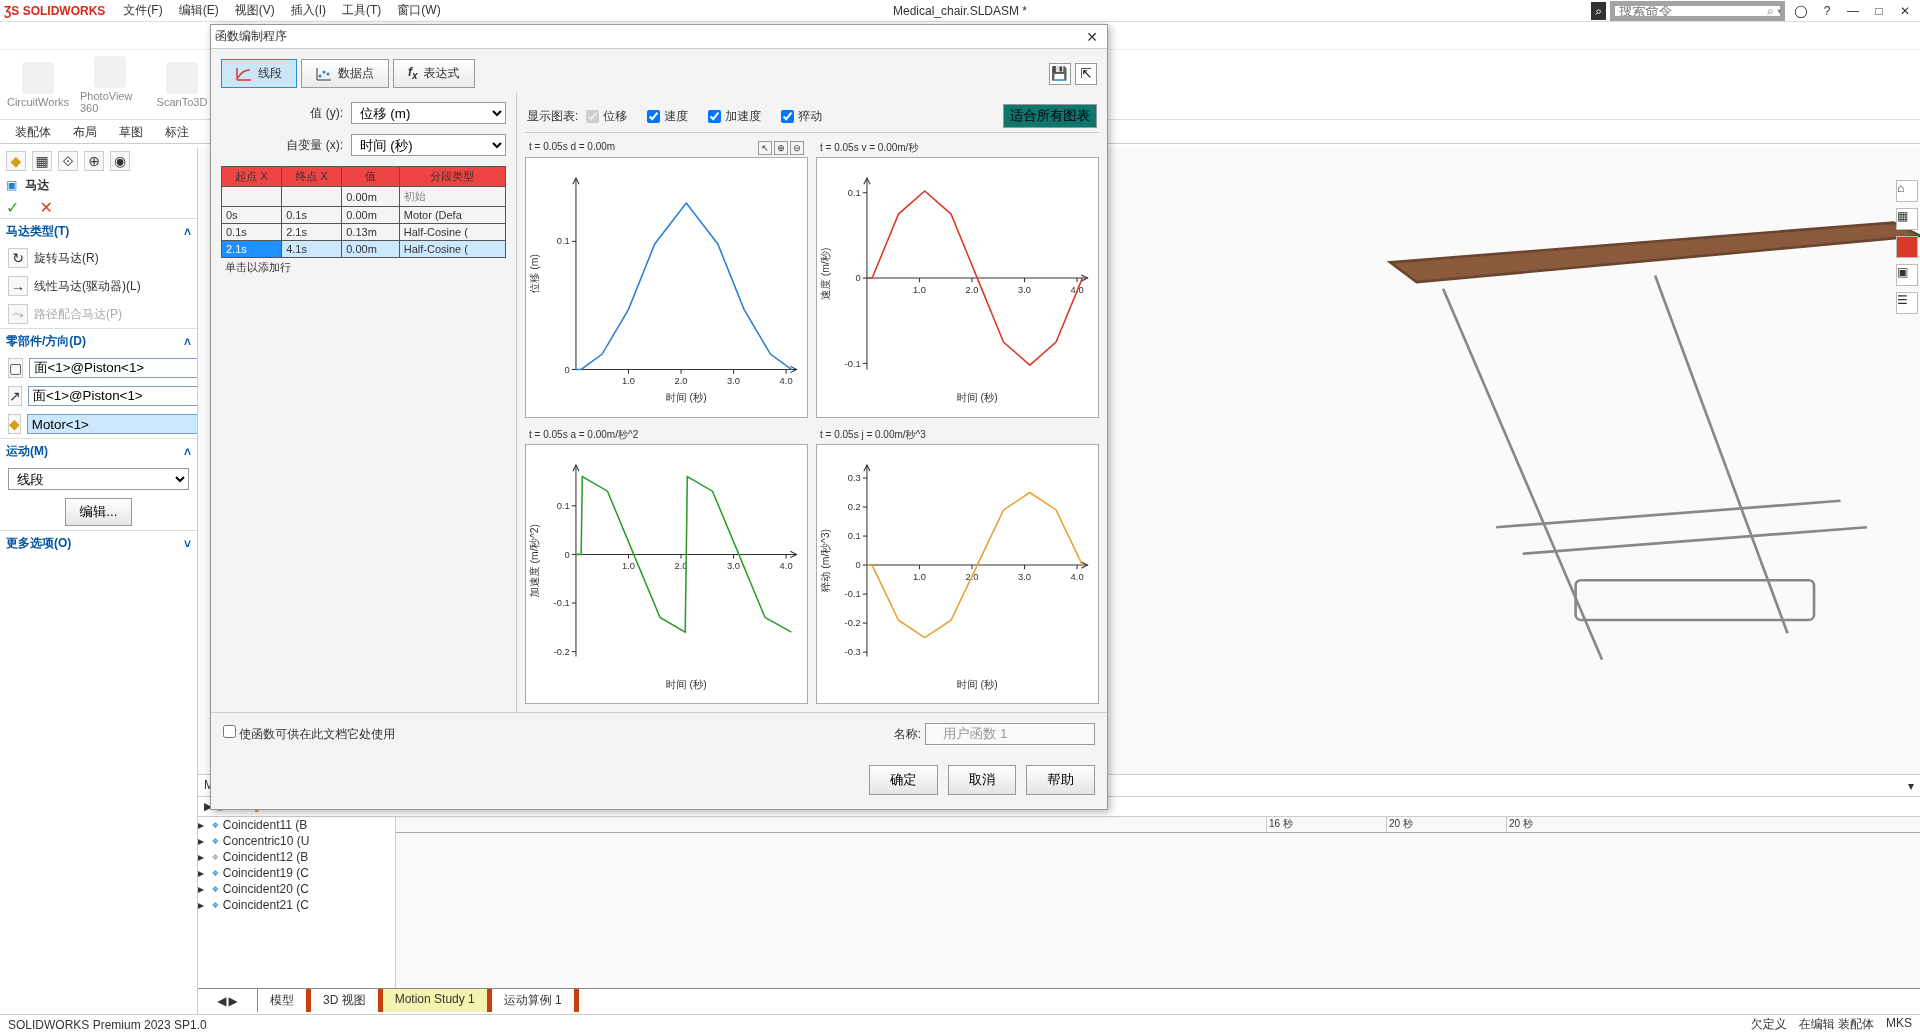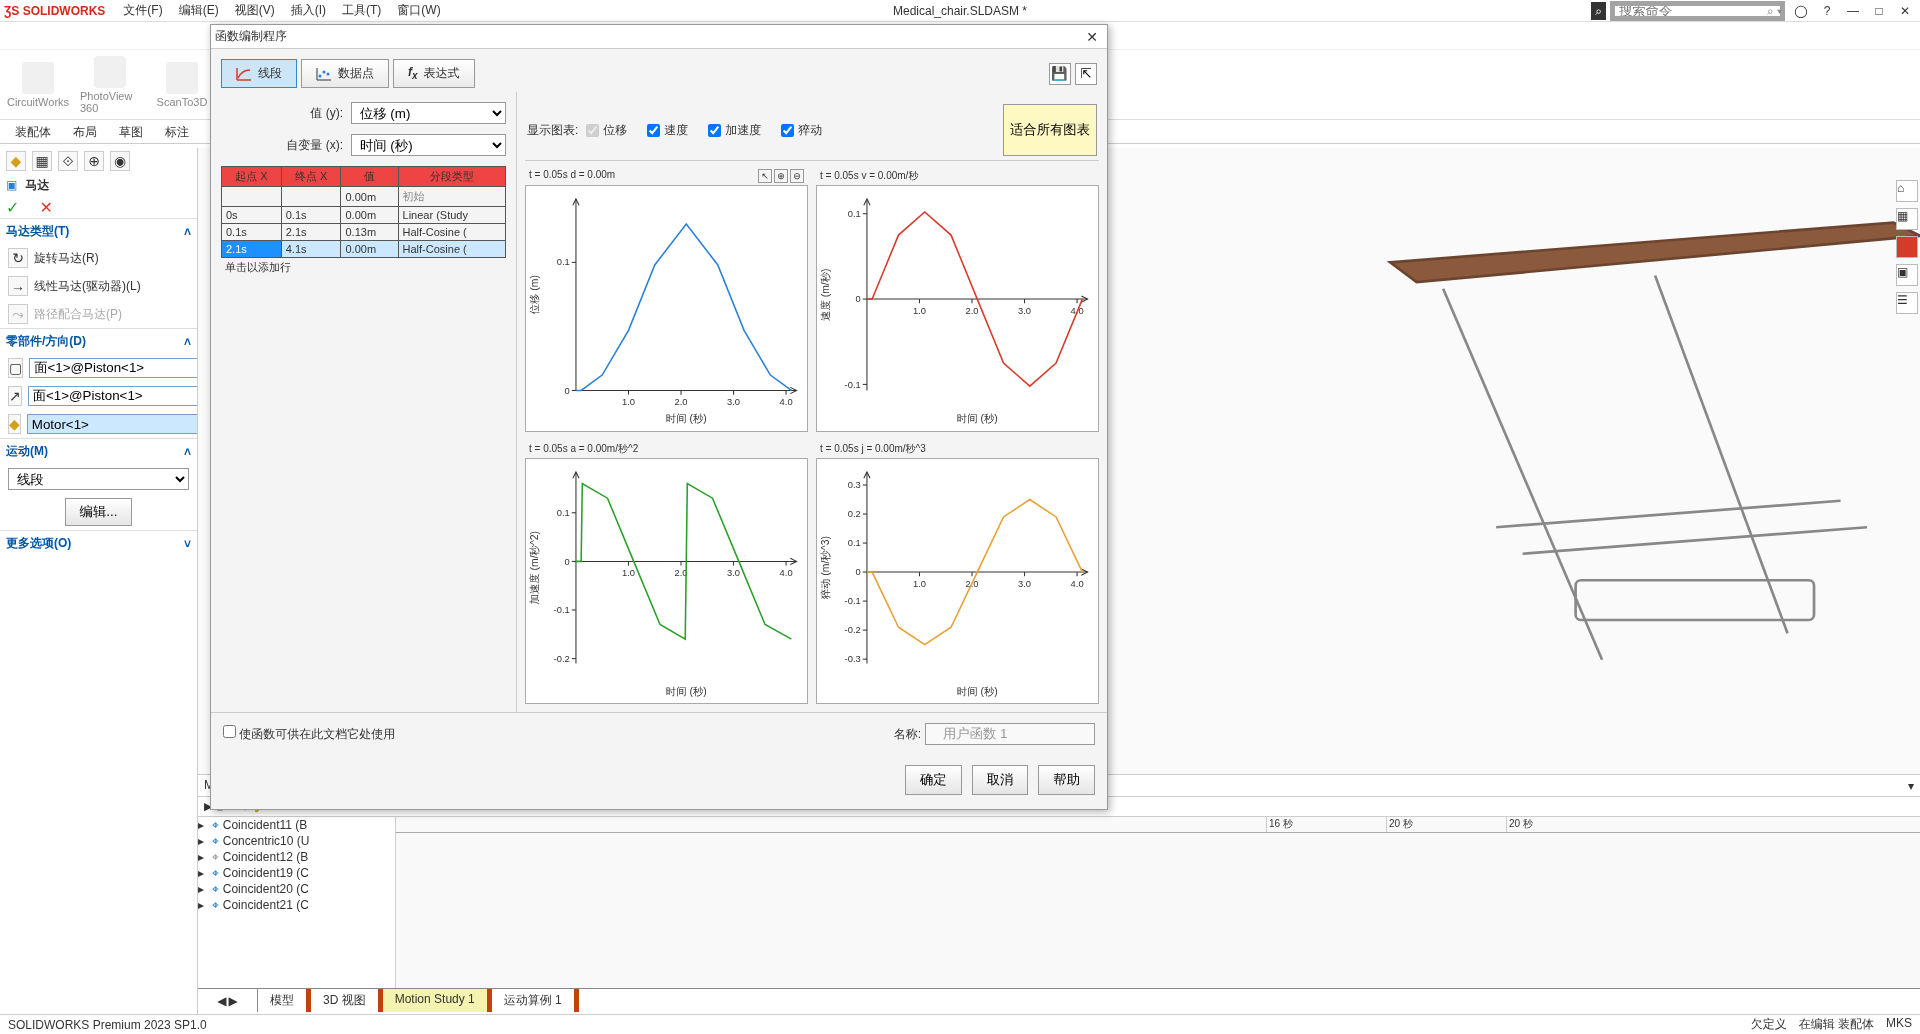--- a/index.html
+++ b/index.html
@@ -50,34 +50,34 @@
 .segment-table th, .segment-table td { border: 1px solid #555; padding: 2px 4px; text-align: left; height: 16px; }
 .segment-table th { background: #ef4444; font-weight: normal; text-align: center; }
 .segment-table td.type-col { color: #888; }
 .segment-table tr.selected td { background: #cce8ff; }
 .segment-table tr.selected td.first-sel { background: #1e90ff; color: #fff; }
 .add-row-hint { font-size: 11px; padding: 2px 4px; }
 
 .dlg-right { flex: 1; padding: 8px; display: flex; flex-direction: column; }
 .chk-row { display: flex; align-items: center; gap: 8px; padding: 4px 2px; border-bottom: 1px solid #ccc; margin-bottom: 6px; }
 .chk-row label { display: flex; align-items: center; gap: 4px; margin-right: 12px; }
-.fit-btn { margin-left: auto; padding: 16px 6px; border: 1px solid #999; background: #fef9c3; }
+.fit-btn { margin-left: auto; padding: 2px 6px; border: 1px solid #999; background: #0f766e; }
 .charts-grid { display: grid; grid-template-columns: 1fr 1fr; grid-template-rows: 1fr 1fr; gap: 8px; flex: 1; }
 .chart-cell { display: flex; flex-direction: column; }
 .chart-header { font-size: 10px; padding: 2px 4px; display: flex; justify-content: space-between; }
 .chart-tools { display: flex; gap: 2px; }
 .chart-tool { width: 14px; height: 14px; border: 1px solid #999; font-size: 9px; display: flex; align-items: center; justify-content: center; }
 .chart-box { flex: 1; border: 1px solid #aaa; background: #fff; position: relative; }
 .chart-box svg { width: 100%; height: 100%; }
 
 .dialog-footer { display: flex; align-items: center; padding: 10px 12px; gap: 10px; border-top: 1px solid #ccc; }
 .name-group { margin-left: auto; display: flex; align-items: center; gap: 4px; justify-content: space-between; }
 .name-box { width: 170px; height: 22px; border: 1px solid #999; padding: 0 17px; color: #999; background: #f9f9f9; }
 .dialog-buttons { display: flex; justify-content: flex-end; gap: 10px; padding: 10px 12px 14px; }
-.dlg-btn { padding: 5px 14px; border: 1px solid #999; background: linear-gradient(#fff,#e5e5e5); cursor: pointer; }
+.dlg-btn { padding: 5px 20px; border: 1px solid #999; background: linear-gradient(#fff,#e5e5e5); cursor: pointer; }
 
 
 .viewport { position: absolute; left: 198px; right: 0; top: 148px; bottom: 260px; background: #fafafa; overflow: hidden; }
 .timeline-area { position: absolute; left: 198px; right: 0; bottom: 20px; height: 240px; border-top: 1px solid #ccc; background: #fff; }
 .motion-header { height: 22px; display: flex; align-items: center; padding: 0 6px; border-bottom: 1px solid #ccc; }
 .motion-toolbar { height: 20px; display: flex; align-items: center; gap: 4px; padding: 0 6px; border-bottom: 1px solid #ccc; font-size: 11px; }
 .timeline-body { display: flex; height: calc(100% - 68px); }
 .timeline-tree { width: 198px; border-right: 1px solid #ccc; overflow: hidden; }
 .timeline-track { flex: 1; position: relative; background: #f9f9f9; }
 .time-ruler { height: 16px; border-bottom: 1px solid #aaa; display: flex; font-size: 10px; }
@@ -303,21 +303,21 @@
         <tr>
               <td></td>
               <td></td>
               <td>0.00m</td>
               <td class="type-col">初始</td>
             </tr>
         <tr>
               <td>0s</td>
               <td>0.1s</td>
               <td>0.00m</td>
-              <td>Linear (Study</td>
+              <td>Motor (Defa</td>
             </tr>
         <tr>
               <td>0.1s</td>
               <td>2.1s</td>
               <td>0.13m</td>
               <td>Half-Cosine (</td>
             </tr>
         <tr class="selected">
               <td class="first-sel">2.1s</td>
               <td>4.1s</td>

